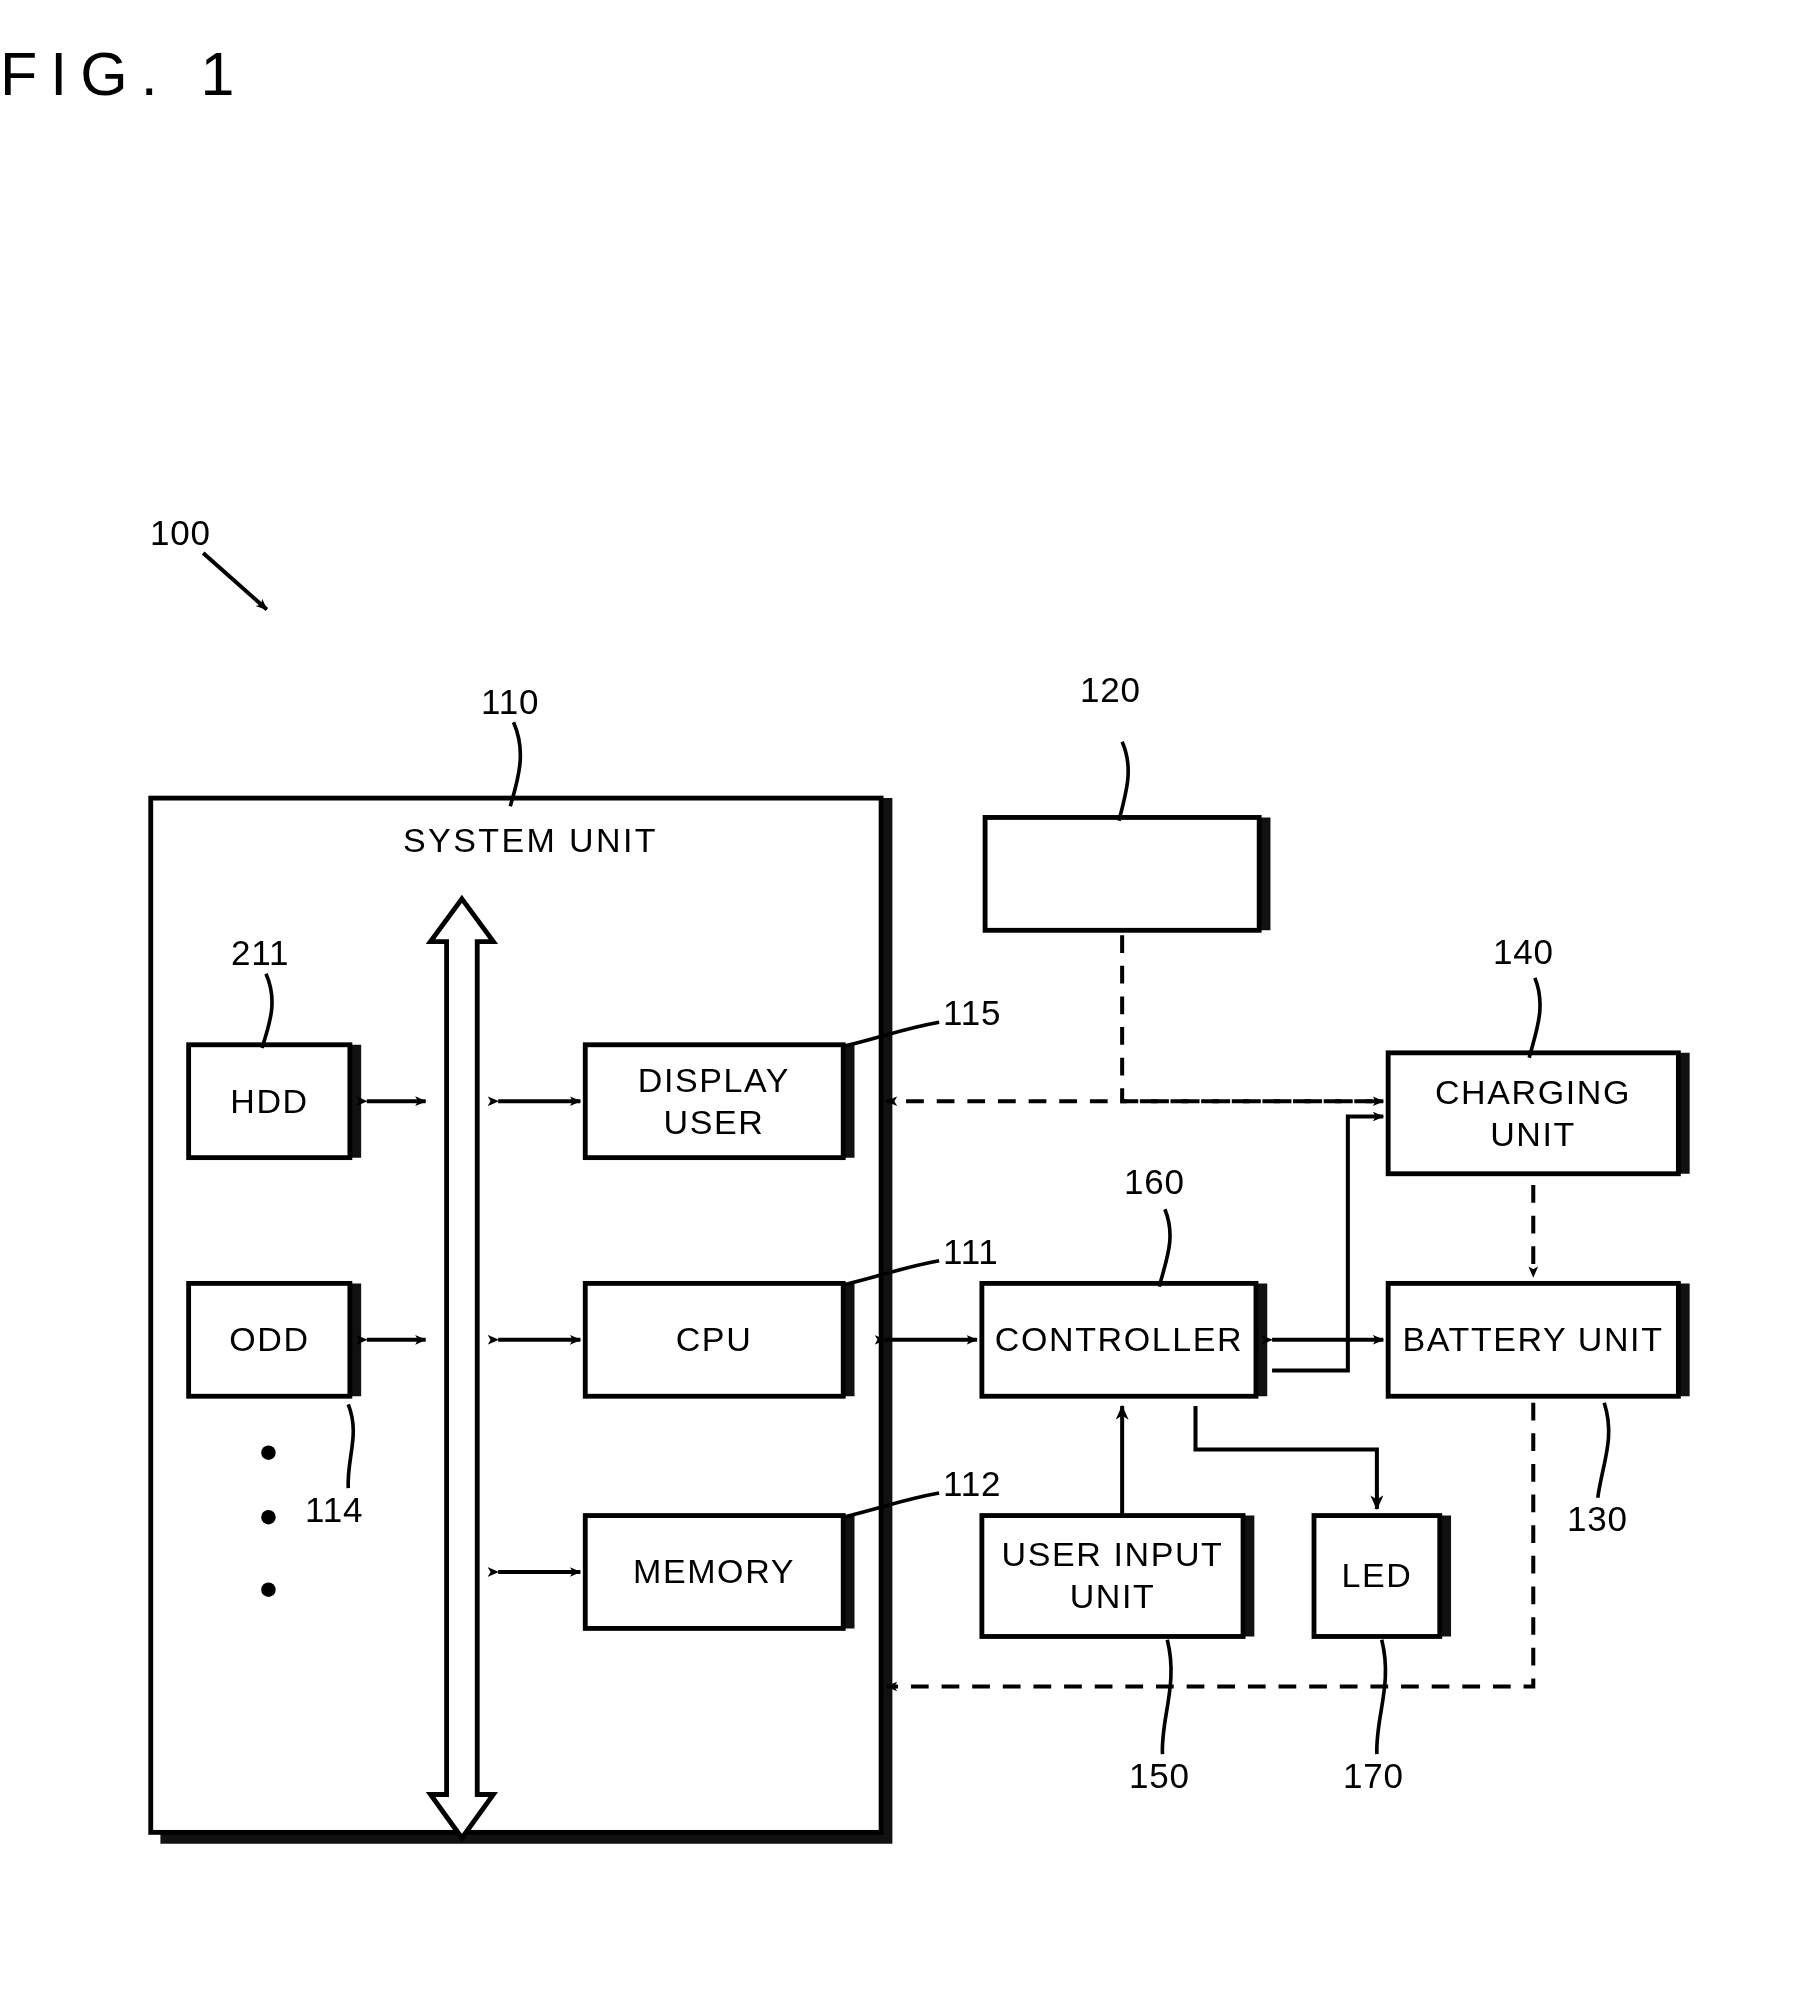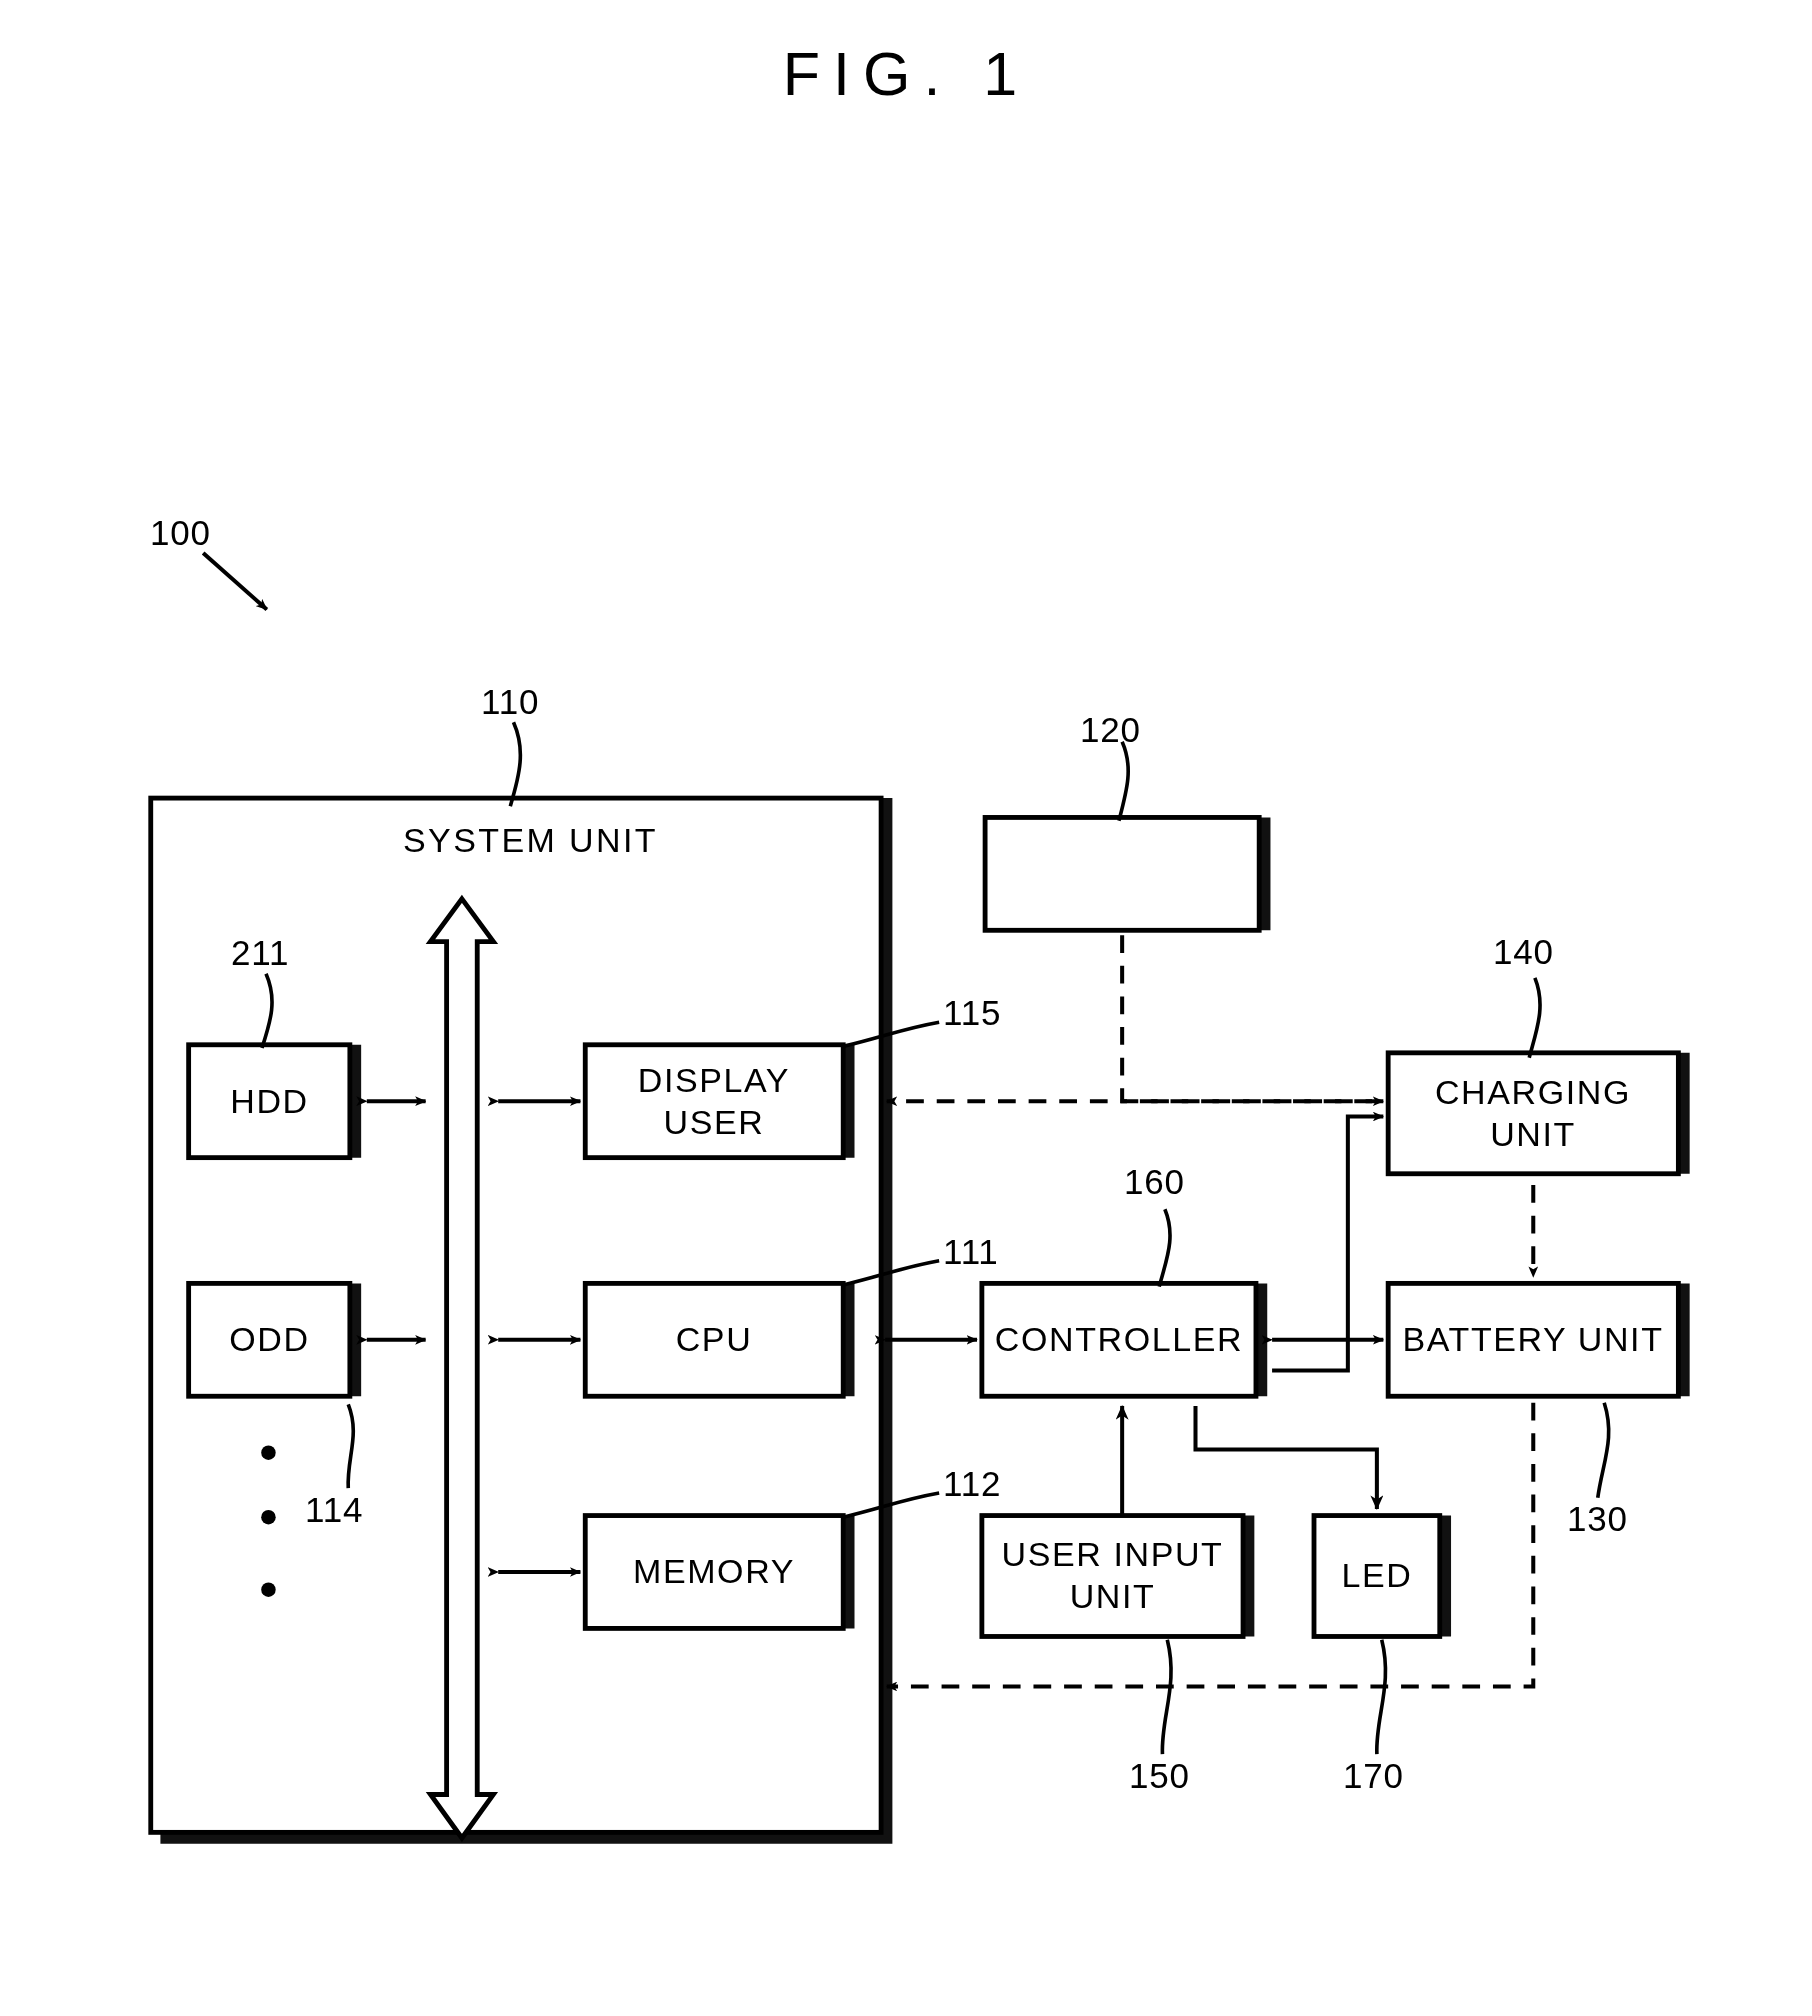--- a/index.html
+++ b/index.html
@@ -17,21 +17,21 @@
     width: 1813px;
     height: 2017px;
     background: #ffffff;
     overflow: hidden;
   }
   #fig-title {
     position: absolute;
     left: 0;
     top: 39px;
     width: 1813px;
-    text-align: center;
+    text-align: left;
     font-size: 61px;
     letter-spacing: 13px;
     font-weight: 400;
     white-space: pre;
   }
   svg.layer {
     position: absolute;
     left: 0;
     top: 0;
     width: 1813px;
@@ -201,21 +201,21 @@
   <div class="reflabel" style="left:231px; top:933px;">211</div>
 
   <div class="reflabel" style="left:305px; top:1490px;">114</div>
 
   <div class="reflabel" style="left:943px; top:993px;">115</div>
 
   <div class="reflabel" style="left:943px; top:1232px;">111</div>
 
   <div class="reflabel" style="left:943px; top:1464px;">112</div>
 
-  <div class="reflabel" style="left:1080px; top:710px;">120</div>
+  <div class="reflabel" style="left:1080px; top:670px;">120</div>
 
   <div class="reflabel" style="left:1493px; top:932px;">140</div>
 
   <div class="reflabel" style="left:1124px; top:1162px;">160</div>
 
   <div class="reflabel" style="left:1567px; top:1499px;">130</div>
 
   <div class="reflabel" style="left:1129px; top:1756px;">150</div>
 
   <div class="reflabel" style="left:1343px; top:1756px;">170</div>

